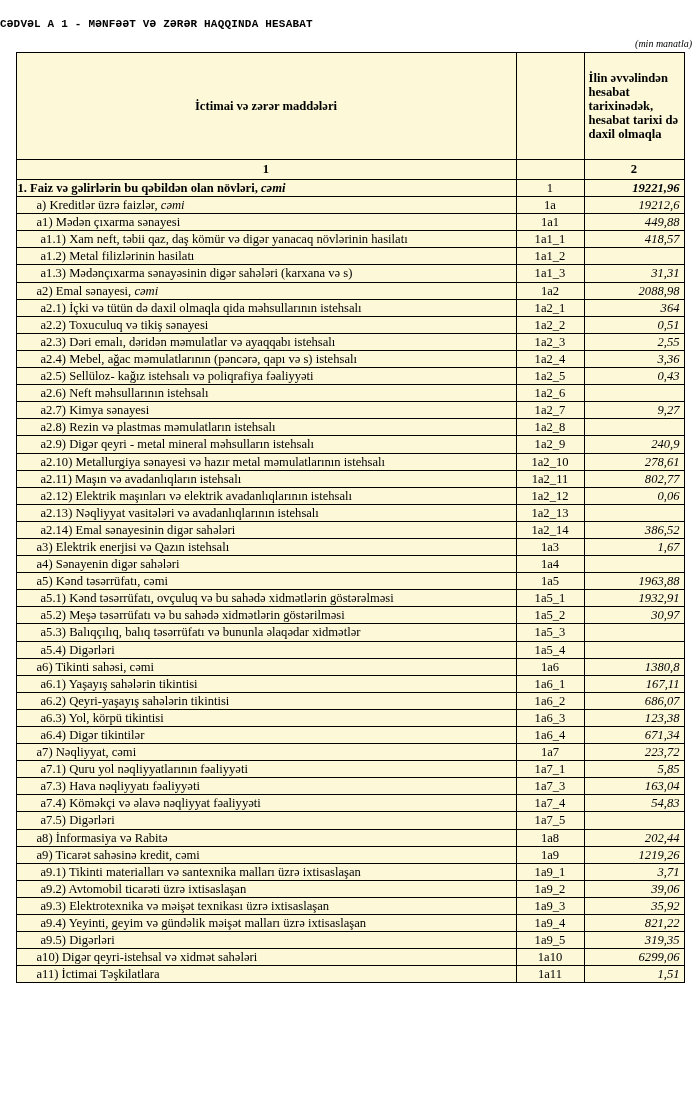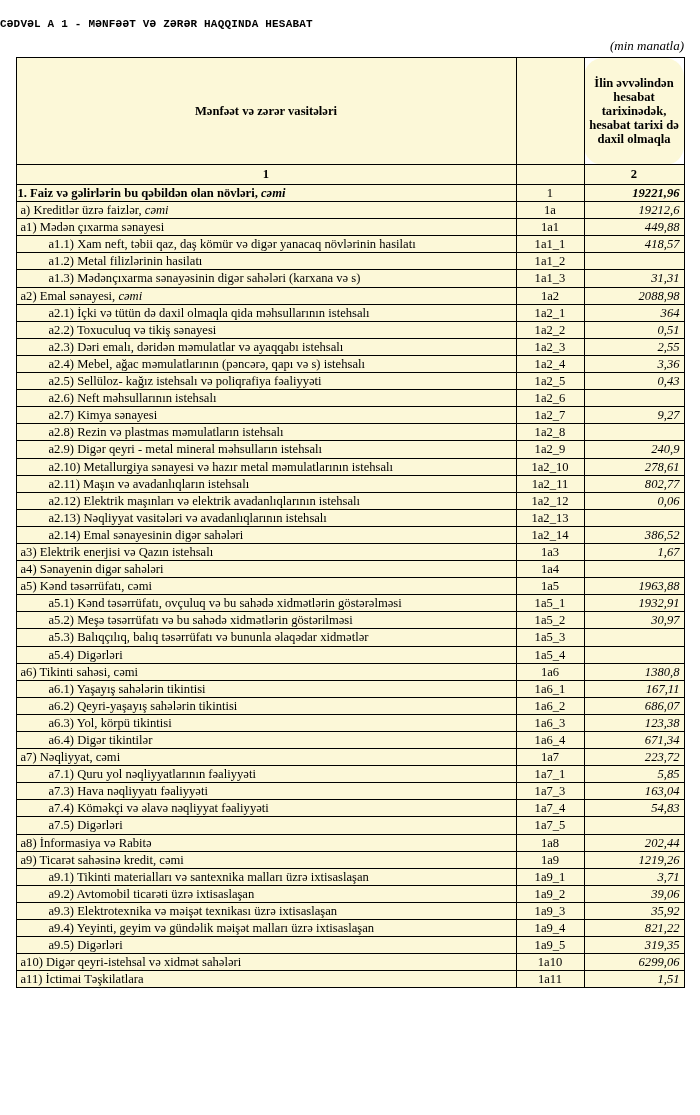--- a/index.html
+++ b/index.html
@@ -23,22 +23,22 @@
     text-align: left;
     font-weight: bold;
     font-size: 11px;
     letter-spacing: 0.2px;
     margin: 18px 0 8px 0;
     font-family: Liberation Mono, monospace;
   }
   .units {
     text-align: right;
     font-style: italic;
-    font-size: 13px;
-    padding-right: 16px;
+    font-size: 10px;
+    padding-right: 8px;
     margin-bottom: 3px;
   }
   table.report {
     border-collapse: collapse;
     width: 668px;
     margin: 0 auto;
     table-layout: fixed;
   }
   table.report td, table.report th {
     border: 1px solid #000000;
@@ -53,27 +53,26 @@
   col.c-val   { width: 100px; }
 
   th.head-label {
     text-align: center;
     font-weight: bold;
     font-size: 12.8px;
     height: 104px;
     vertical-align: middle;
   }
   th.head-val {
-    text-align: center;
+    text-align: left;
     font-weight: bold;
     font-size: 12.3px;
     line-height: 1.25;
     vertical-align: middle;
     padding: 2px 5px;
-    border-radius: 19px;
   }
   th.head-code {
     background: #fcf8d8;
   }
   td.numhead {
     text-align: center;
     font-weight: bold;
     font-size: 12.8px;
     height: 17px;
   }
@@ -89,43 +88,43 @@
     padding-right: 5px;
     font-style: italic;
   }
   td.lbl {
     text-align: left;
     white-space: nowrap;
     overflow: hidden;
   }
   tr.lvl0 td.lbl { padding-left: 1px; font-weight: bold; }
   tr.lvl0 td.val { font-weight: bold; }
-  tr.lvl1 td.lbl { padding-left: 4px; }
-  tr.lvl2 td.lbl { padding-left: 32px; }
+  tr.lvl1 td.lbl { padding-left: 20px; }
+  tr.lvl2 td.lbl { padding-left: 24px; }
   tr.bold td.lbl, tr.bold td.val { font-weight: bold; }
   td.lbl .ital-tail { font-style: italic; }
 </style>
 </head>
 <body>
 
 <div class="page">
 
   <div class="doc-title">CƏDVƏL A 1 - MƏNFƏƏT VƏ ZƏRƏR HAQQINDA HESABAT</div>
 
   <div class="units">(min manatla)</div>
 
   <table class="report">
     <colgroup>
       <col class="c-label">
       <col class="c-code">
       <col class="c-val">
     </colgroup>
     <thead>
       <tr>
-        <th class="head-label">Mənfəət və zərər vasitələri</th>
+        <th class="head-label">İctimai və zərər maddələri</th>
         <th class="head-code"></th>
         <th class="head-val">İlin əvvəlindən hesabat tarixinədək, hesabat tarixi də daxil olmaqla</th>
       </tr>
       <tr>
         <td class="numhead">1</td>
         <td class="numhead"></td>
         <td class="numhead">2</td>
       </tr>
     </thead>
     <tbody id="table-body">

